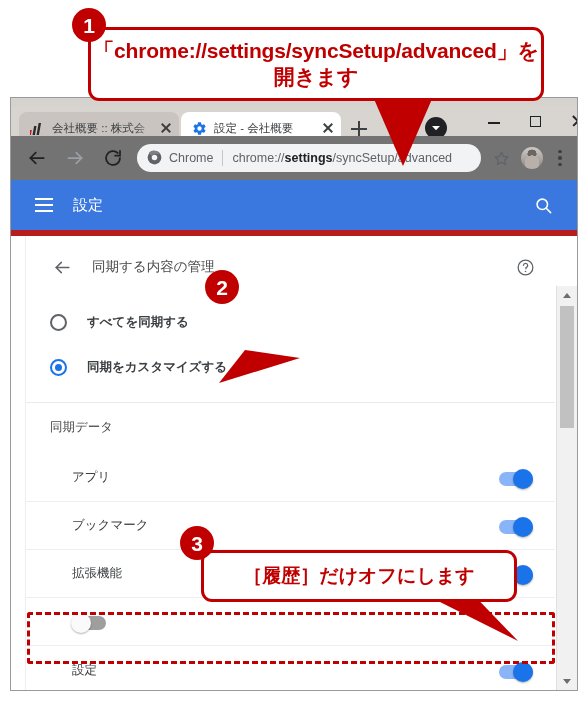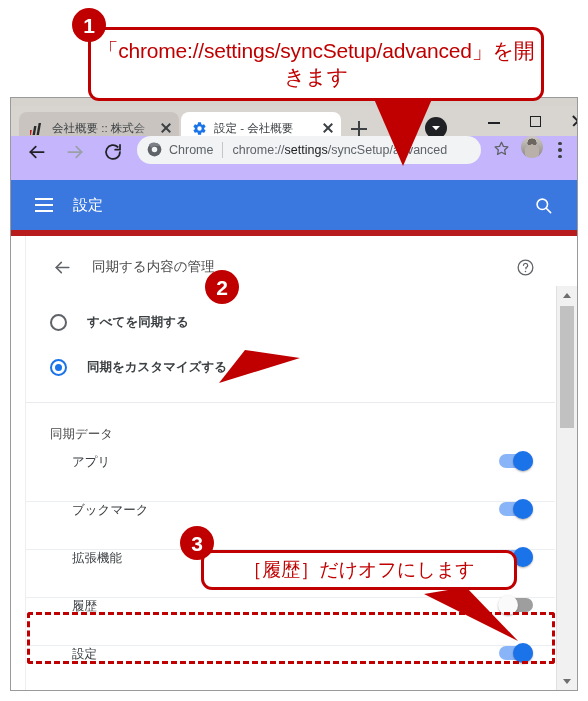--- a/index.html
+++ b/index.html
@@ -135,23 +135,23 @@
   }
   #win-close::before { transform: rotate(45deg); }
   #win-close::after  { transform: rotate(-45deg); }
 
   
   #toolbar {
     position: absolute;
     left: 0; top: 38px;
     width: 100%;
     height: 44px;
-    background: #c4b5fd;
-    display: flex;
-    align-items: flex-start;
+    background: #737373;
+    display: flex;
+    align-items: center;
   }
   .nav-btn {
     width: 32px; height: 32px;
     margin-left: 6px;
     display:flex; align-items:center; justify-content:center;
     flex: 0 0 auto;
   }
   #nav-back { margin-left: 10px; }
   .nav-btn svg { display:block; }
   #omnibox {
@@ -181,21 +181,21 @@
     margin: 0 9px;
     flex: 0 0 auto;
   }
   #omnibox-url {
     font-size: 12.5px;
     color: #5f6368;
     white-space: nowrap;
     overflow: hidden;
     flex: 1 1 auto;
   }
-  #omnibox-url b { color: #202124; font-weight: 400; }
+  #omnibox-url b { color: #202124; font-weight: 700; }
   #bookmark-star-button {
     width: 24px; height: 24px;
     margin-left: 4px;
     flex: 0 0 24px;
     display:flex; align-items:center; justify-content:center;
   }
   #profile-avatar {
     width: 22px; height: 22px;
     flex: 0 0 22px;
     margin: 0 6px 0 8px;
@@ -360,33 +360,33 @@
   }
 
   #sync-divider {
     position:absolute; left:0; right:0; top: 166px;
     height:1px; background:#e8eaed;
   }
 
   
   #sync-data-section-title {
     position: absolute;
-    left: 24px; top: 190px;
+    left: 24px; top: 183px;
     font-size: 12.5px;
     color: #4a4a4a;
   }
   #sync-data-list {
     position: absolute;
     left: 0; right: 0; top: 218px;
   }
   .data-row {
     display:flex;
-    align-items:flex-start;
+    align-items:flex-end;
     height: 48px;
-    padding: 0 22px 0 46px;
+    padding: 0 22px 15px 46px;
     border-bottom: 1px solid #eceff1;
     box-sizing: border-box;
   }
   .data-row:last-child { border-bottom: none; }
   .data-row-label {
     flex: 1 1 auto;
     font-size: 12.5px;
     color: #3c4043;
   }
   .toggle {
@@ -415,42 +415,42 @@
     pointer-events:none;
   }
   #annotation-layer svg { position:absolute; left:0; top:0; }
 
   .callout {
     position: absolute;
     background: #ffffff;
     border: 3px solid #c00000;
     border-radius: 11px;
     color: #c00000;
-    font-weight: 400;
+    font-weight: 700;
     text-align: center;
     box-sizing: border-box;
     display: flex;
     align-items: center;
     justify-content: center;
     line-height: 1.24;
   }
   #callout-1 {
     left: 88px; top: 27px;
     width: 456px; height: 74px;
     font-size: 21px;
     letter-spacing: -0.2px;
   }
   #callout-2 {
     left: 244px; top: 281px;
     width: 296px; height: 80px;
     font-size: 19px;
   }
   #callout-3 {
     left: 201px; top: 550px;
-    width: 316px; height: 40px;
+    width: 316px; height: 52px;
     font-size: 19px;
   }
 
   .step-badge {
     position: absolute;
     width: 34px; height: 34px;
     border-radius: 50%;
     background: #c00000;
     color: #ffffff;
     font-size: 21px;
@@ -635,21 +635,20 @@
 
           <div class="data-row">
             <span class="data-row-label">拡張機能</span>
             <span class="toggle on">
               <span class="track"></span>
               <span class="knob"></span>
             </span>
           </div>
 
           <div class="data-row">
-            <span class="data-row-label">履歴</span>
             <span class="toggle off">
               <span class="track"></span>
               <span class="knob"></span>
             </span>
           </div>
 
           <div class="data-row">
             <span class="data-row-label">設定</span>
             <span class="toggle on">
               <span class="track"></span>

